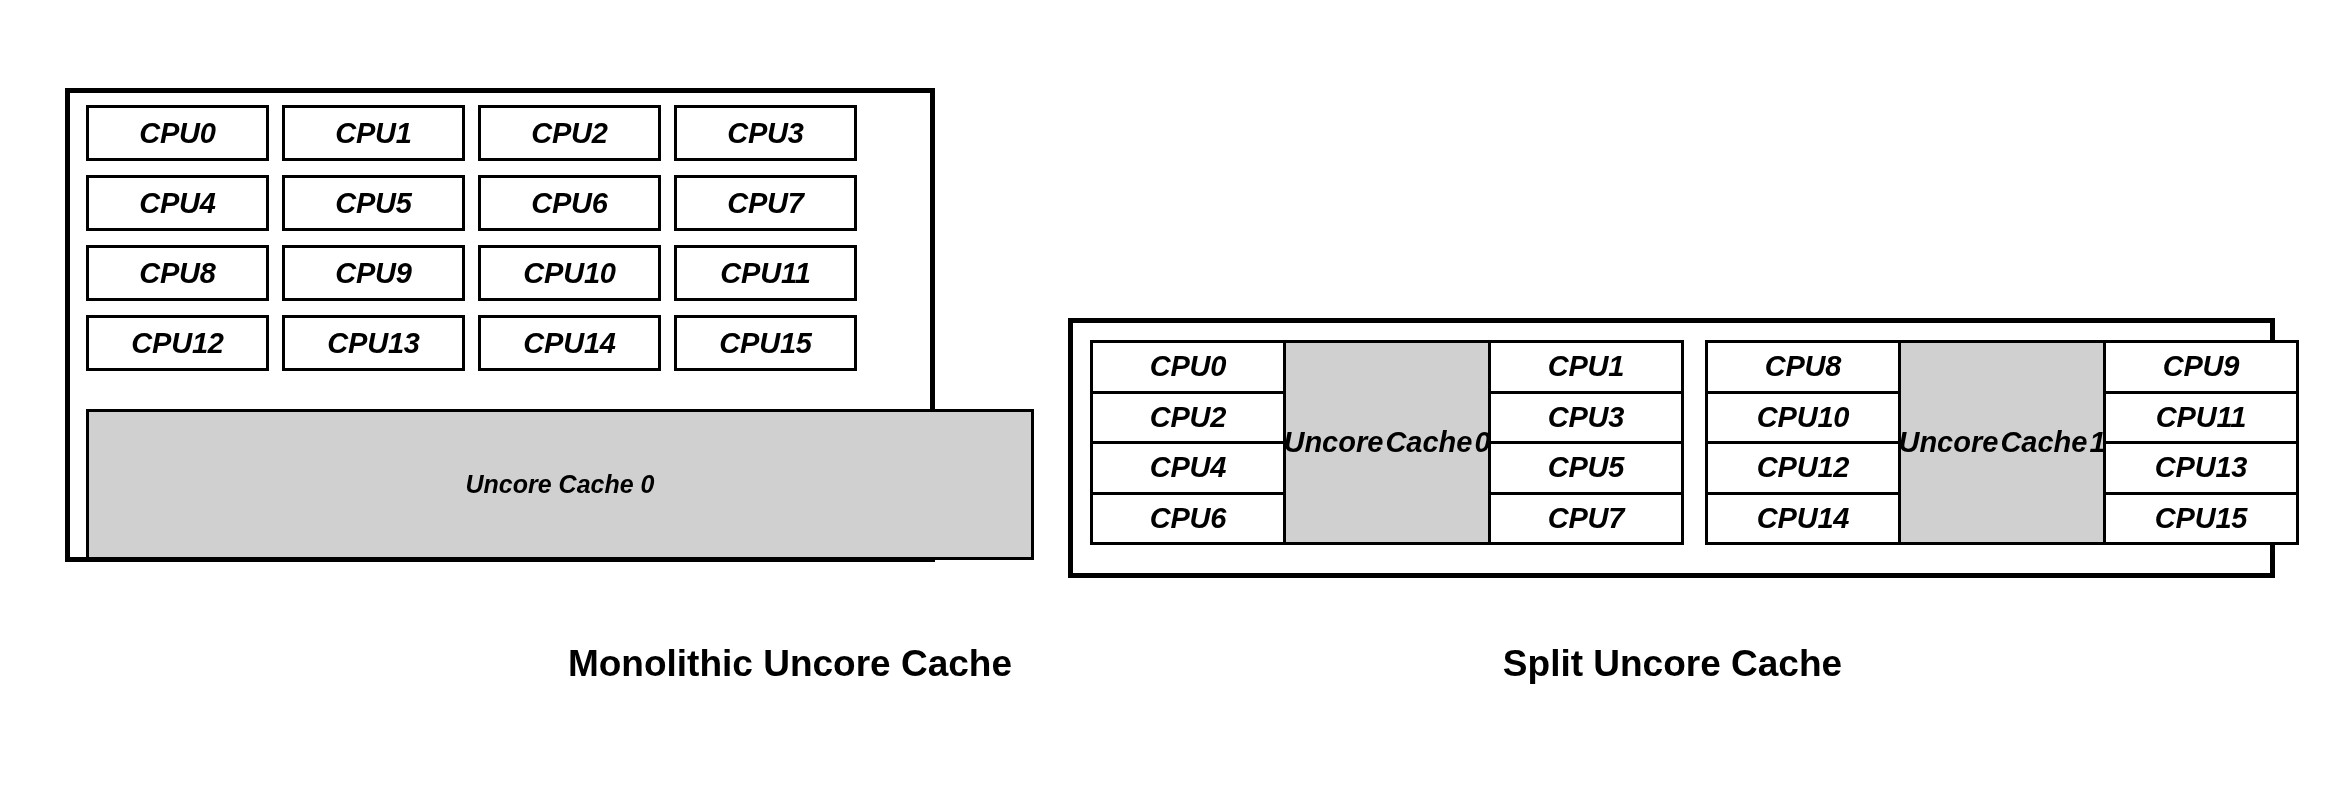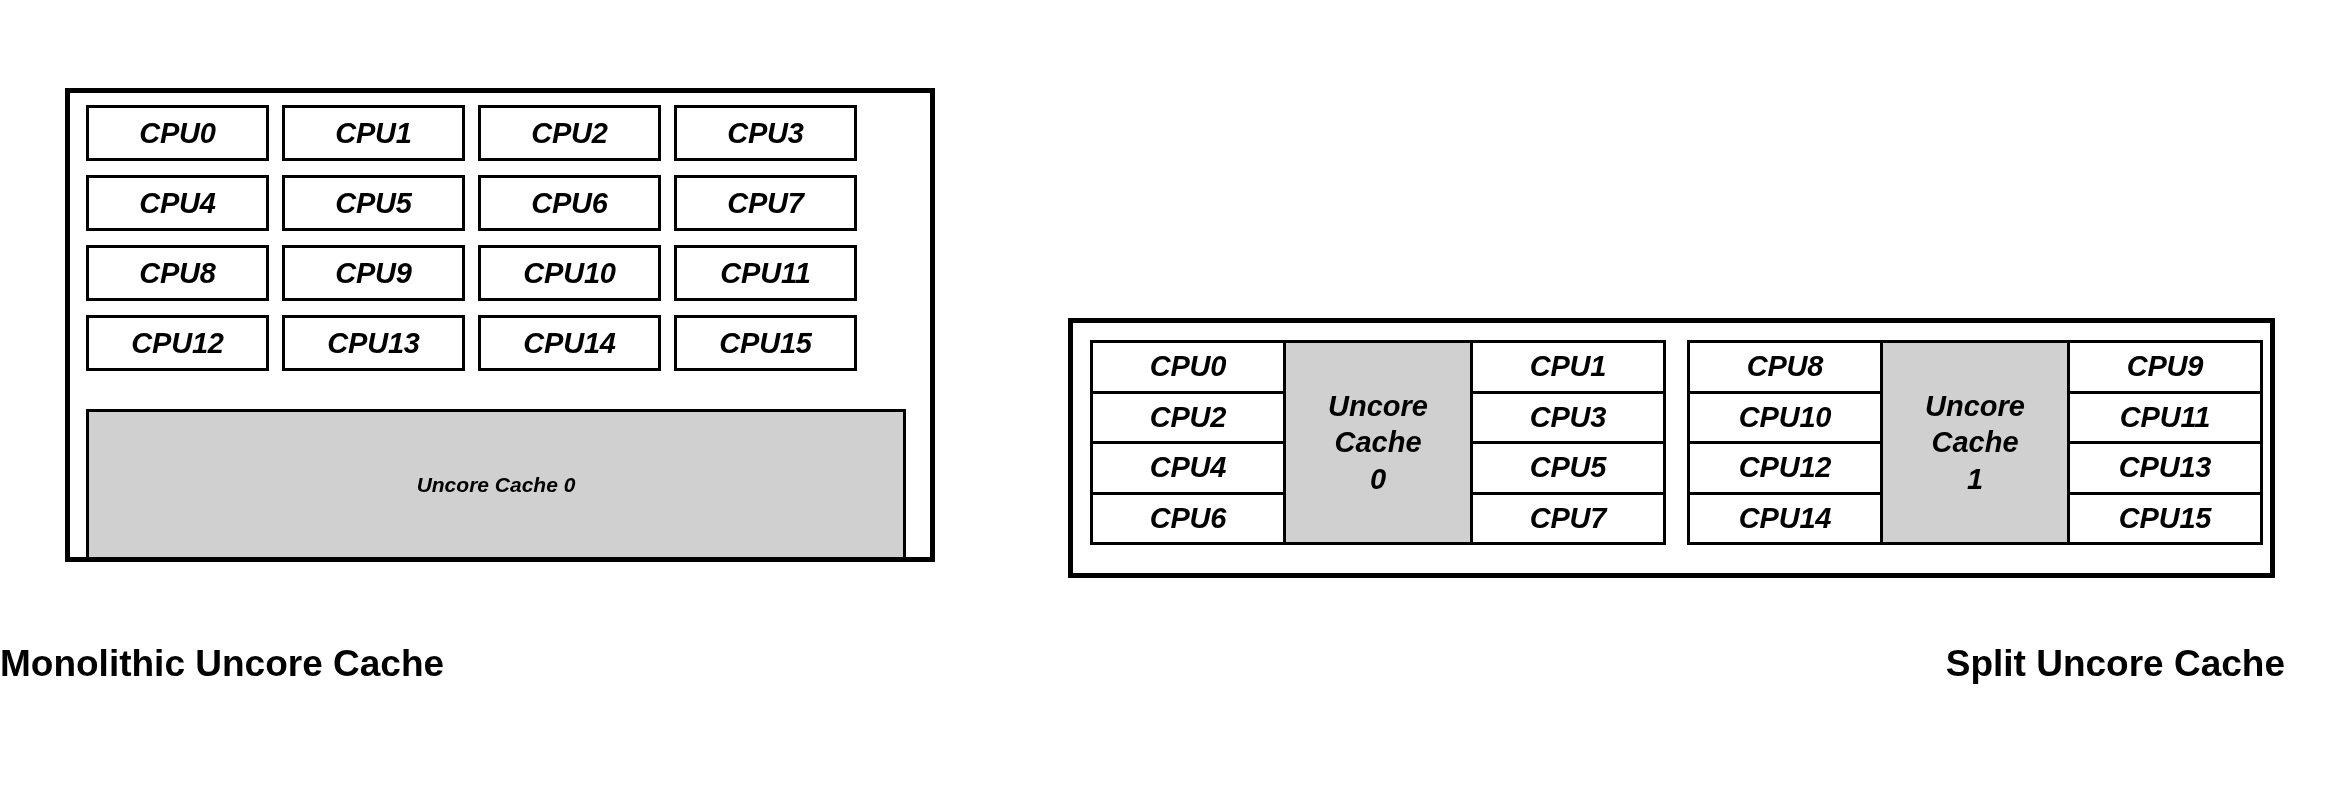--- a/index.html
+++ b/index.html
@@ -68,29 +68,29 @@
     justify-content: center;
     font-size: 29px;
     font-weight: bold;
     letter-spacing: -0.2px;
     line-height: 1;
   }
   #uncore-cache-0-box {
     position: absolute;
     left: 0;
     top: 304px;
-    width: 820px;
+    width: 948px;
     height: 151px;
     box-sizing: border-box;
     border: 3px solid #000000;
     background: #d0d0d0;
     display: flex;
     align-items: center;
     justify-content: center;
-    font-size: 21px;
+    font-size: 25px;
     font-weight: bold;
     line-height: 1;
   }
 
   
   #split-figure {
     left: 1068px;
     top: 318px;
     width: 1207px;
     height: 260px;
@@ -135,55 +135,55 @@
     font-weight: bold;
     letter-spacing: -0.2px;
     line-height: 1;
     background: #ffffff;
   }
   .cluster-cpu:last-child {
     border-bottom: none;
   }
   .cluster-cache {
     box-sizing: border-box;
-    width: 190px;
+    width: 208px;
     border-left: 3px solid #000000;
     border-right: 3px solid #000000;
     background: #d0d0d0;
     display: flex;
-    flex-direction: column;
+    flex-direction: row;
     align-items: center;
     justify-content: center;
     gap: 2px;
     font-size: 29px;
     font-weight: bold;
     line-height: 1.18;
     text-align: center;
   }
 
   
   .caption {
     position: absolute;
     font-size: 37px;
     font-weight: bold;
     letter-spacing: 0px;
     white-space: nowrap;
     line-height: 1;
   }
   #caption-monolithic {
-    left: 0;
+    left: 12px;
     top: 645px;
     width: 1000px;
-    text-align: left;
+    text-align: right;
   }
   #caption-split {
     left: 1060px;
     top: 645px;
     width: 1225px;
-    text-align: right;
+    text-align: center;
   }
 </style>
 </head>
 <body>
 
 <div class="figure" id="monolithic-figure">
   <div id="monolithic-outer"></div>
   <div id="monolithic-inner">
 
     <div id="cpu-grid">

